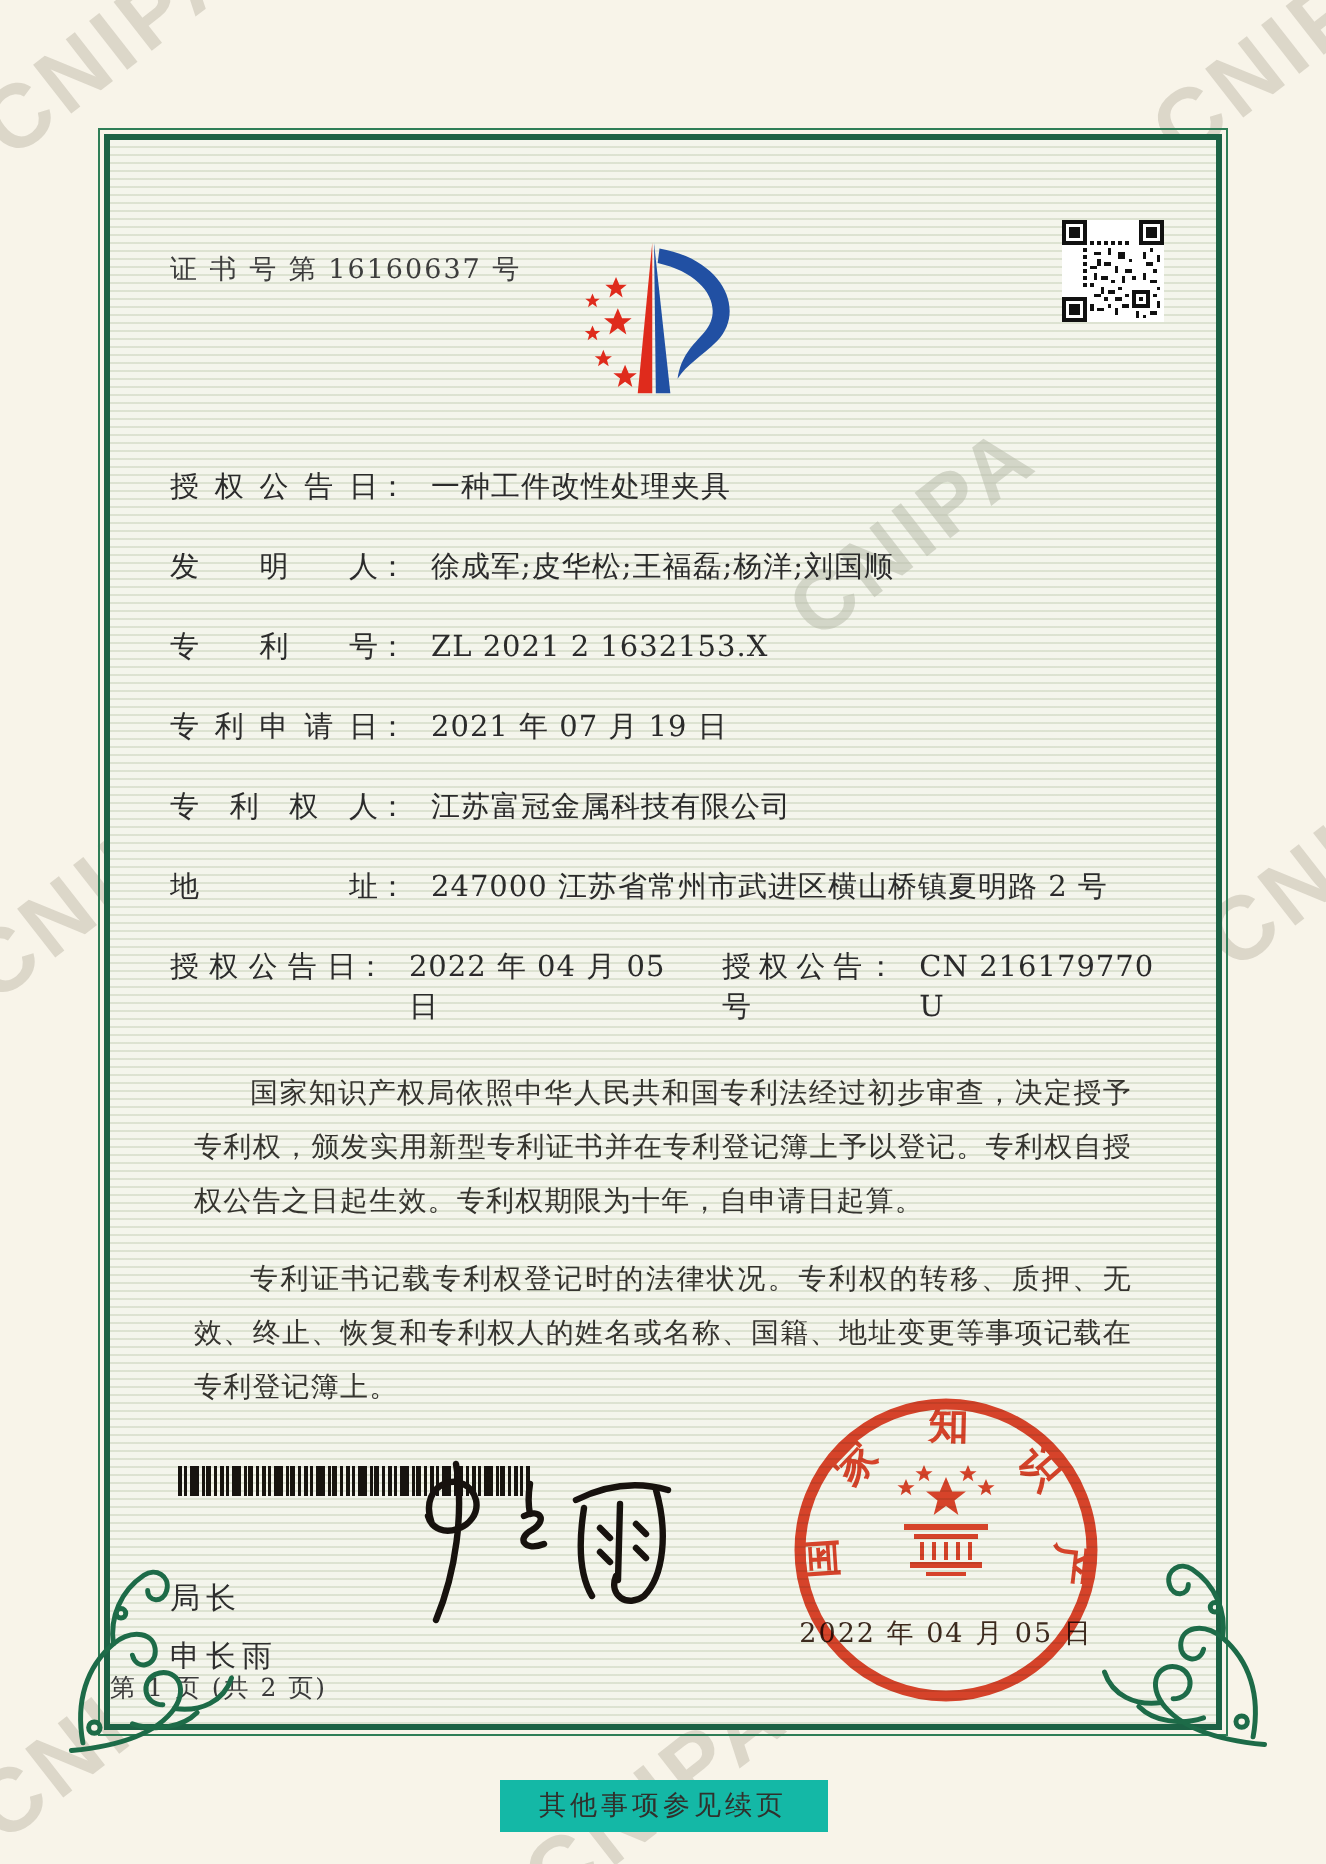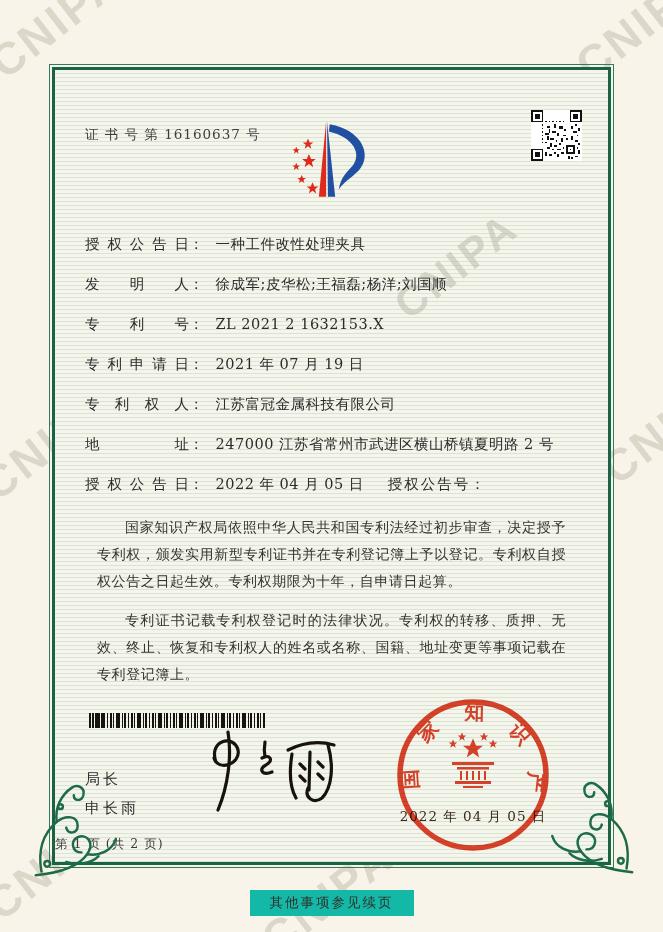--- a/index.html
+++ b/index.html
@@ -214,20 +214,21 @@
           </div>
           <div class="frow">
             <span class="grant-first">
               <span class="flabel">授权公告日</span>
                 <span class="fcolon">：</span>
               <span class="fvalue">2022 年 04 月 05 日</span>
             </span>
             <span class="grant-second">
               <span class="flabel">授权公告号</span>
                 <span class="fcolon">：</span>
+              <span class="fvalue">CN 216179770 U</span>
             </span>
           </div>
         </div>
 
         <div class="paras">
           <p>国家知识产权局依照中华人民共和国专利法经过初步审查，决定授予专利权，颁发实用新型专利证书并在专利登记簿上予以登记。专利权自授权公告之日起生效。专利权期限为十年，自申请日起算。</p>
           <p>专利证书记载专利权登记时的法律状况。专利权的转移、质押、无效、终止、恢复和专利权人的姓名或名称、国籍、地址变更等事项记载在专利登记簿上。</p>
         </div>
 
         <div class="barcode"></div>

